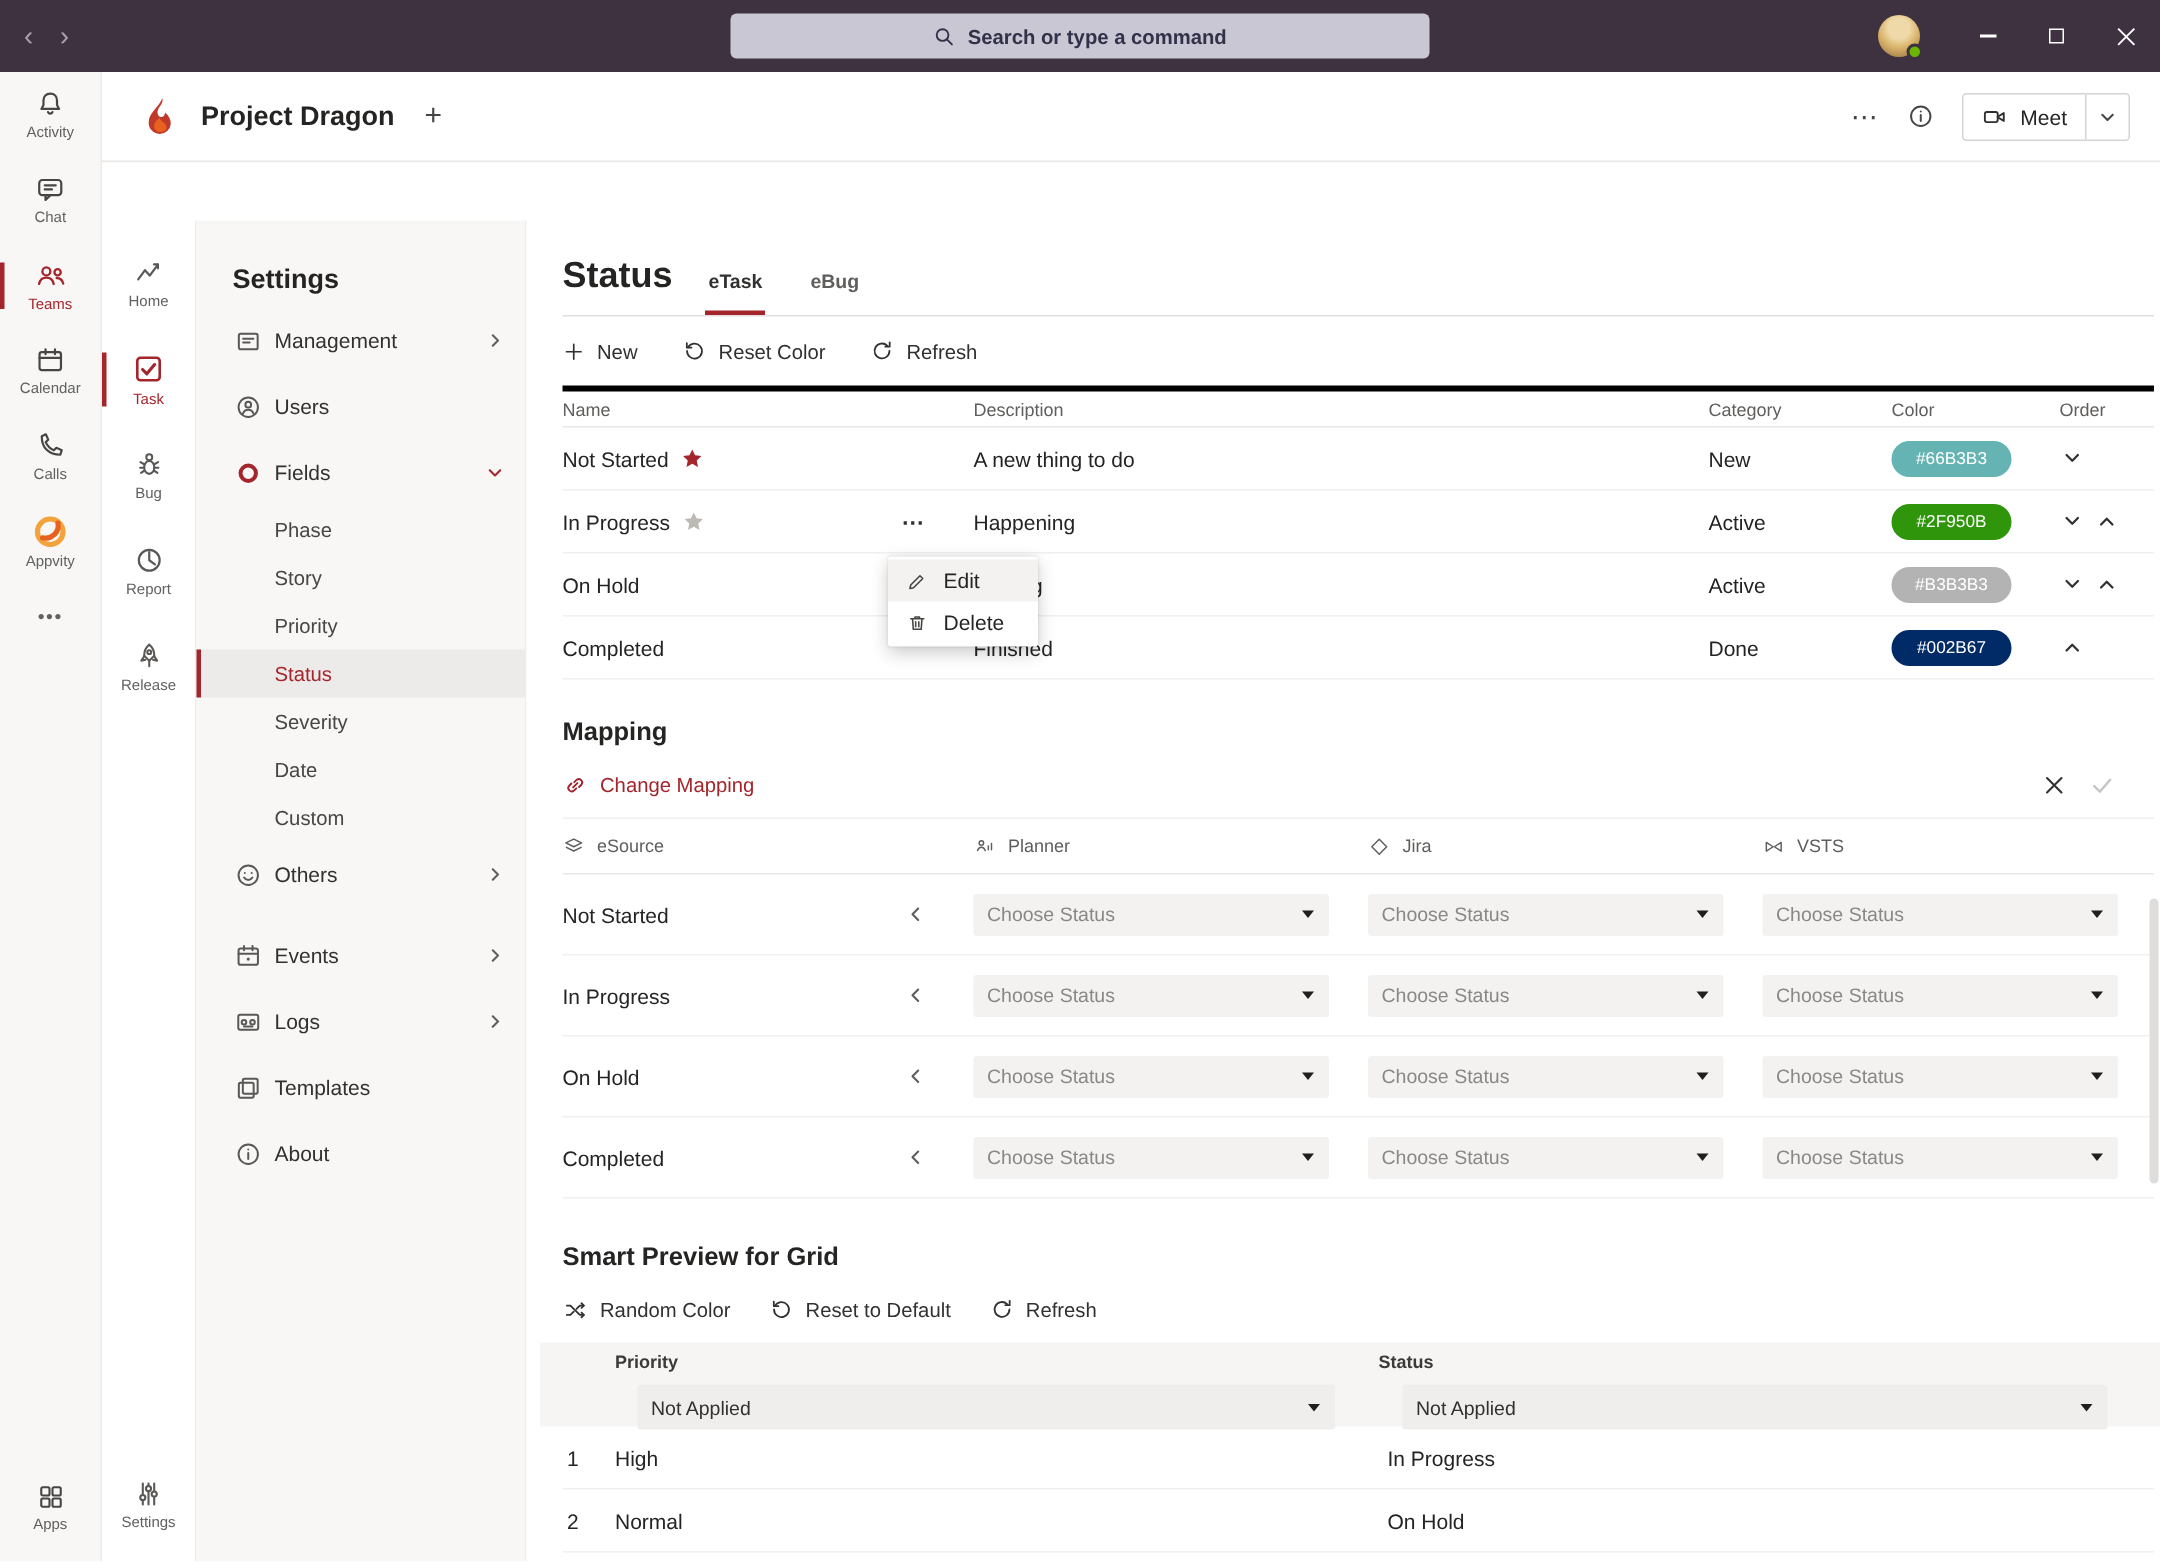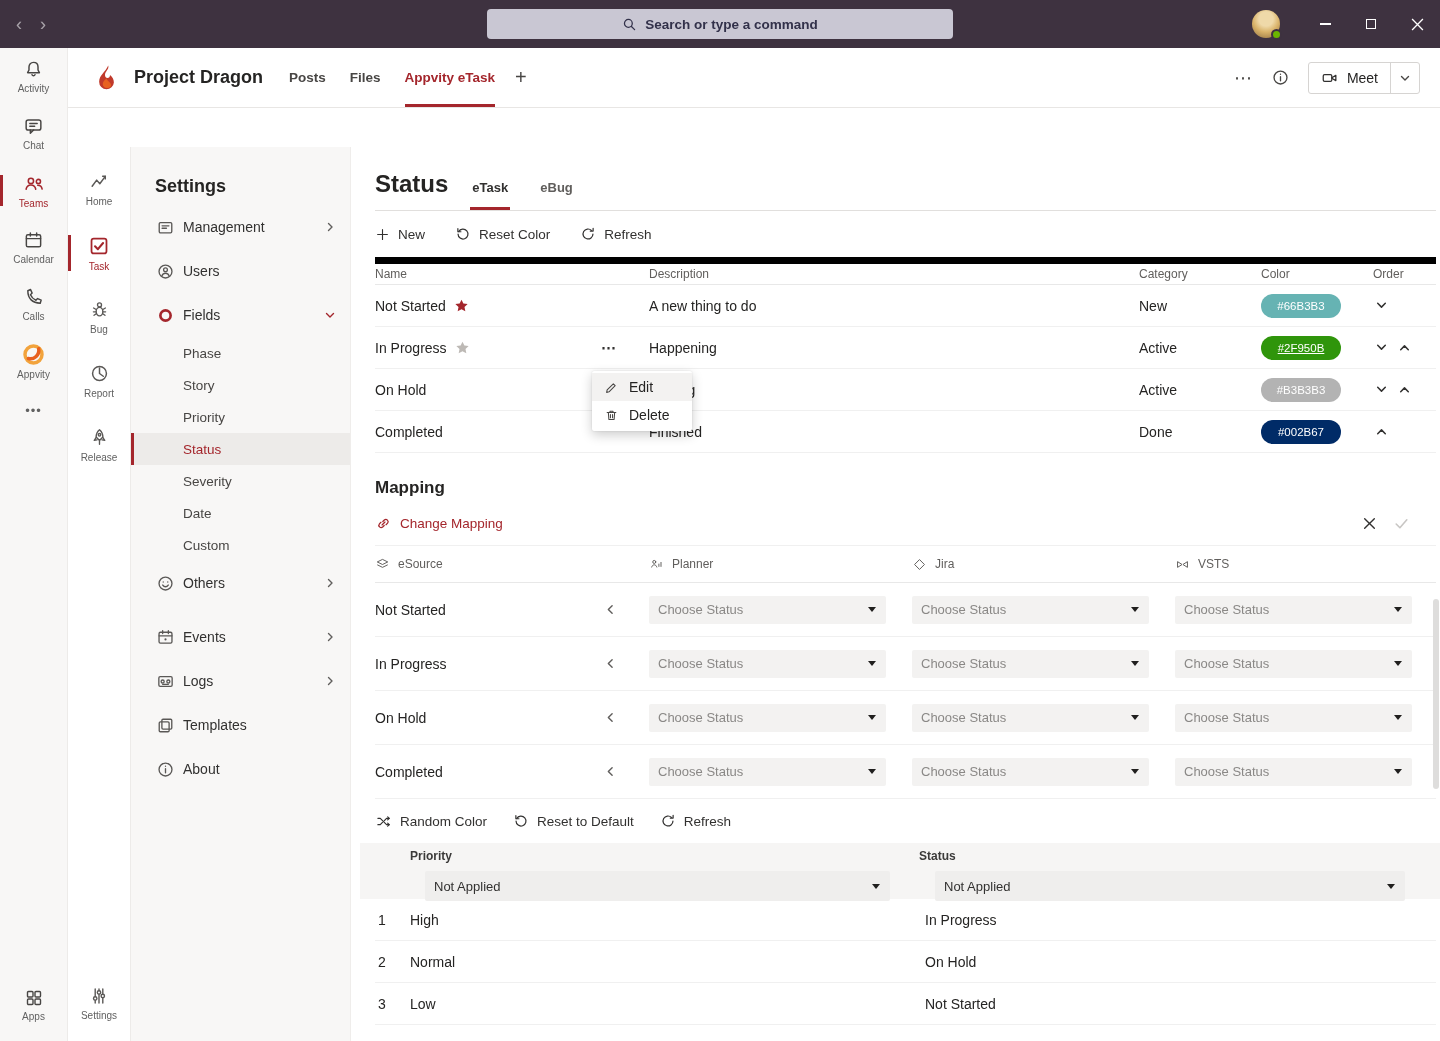--- a/index.html
+++ b/index.html
@@ -87,21 +87,21 @@
   .main-tabs { display:flex; gap:28px; margin-left:22px; }
   .main-tab { font-size:13px; font-weight:700; color:#605E5C; padding:0 2px 15px 2px; position:relative; }
   .main-tab.active { color:#323130; }
   .main-tab.active::after { content:''; position:absolute; left:0; right:0; bottom:0; height:3px; background:#A4262C; }
 
   .toolbar { height:46px; display:flex; align-items:center; gap:30px; }
   .tool-btn { display:flex; align-items:center; gap:8px; font-size:13.5px; color:#323130; }
   .tool-btn .t-icon { color:#323130; display:flex; }
 
   .status-grid { display:grid; grid-template-columns:274px 490px 122px 112px 1fr; align-items:center; }
-  .grid-head { height:28px; font-size:12px; color:#605E5C; border-top:7px solid #000000; border-bottom:1px solid #E8E8E8; }
+  .grid-head { height:28px; font-size:12px; color:#605E5C; border-top:4px solid #000000; border-bottom:1px solid #E8E8E8; }
   .row { height:42px; border-bottom:1px solid #F0F0F0; position:relative; }
   .cell { display:flex; align-items:center; }
   .name-cell { gap:8px; }
   .row-menu-btn { position:absolute; left:226px; top:0; height:100%; display:flex; align-items:center;
     font-size:15px; font-weight:700; color:#323130; letter-spacing:1px; }
   .pill { min-width:80px; height:24px; border-radius:12px; color:#fff; font-size:11.5px;
     display:inline-flex; align-items:center; justify-content:center; padding:0 8px; }
   .order-cell { gap:10px; padding-left:2px; color:#323130; }
 
   .section-title { font-size:17px; font-weight:700; color:#252423; margin-top:22px; height:26px; display:flex; align-items:center; }
@@ -236,25 +236,20 @@
   </div>
 
   <div class="right-col">
 
     <div class="team-header">
       <svg width="30" height="30" viewBox="0 0 24 24">
           <path fill="#C0392B" d="M13 2c.8 3.2-2.6 4.6-2.6 7.6 0 1.4.9 2.4 2 2.4 1.2 0 2-1 2-2.4 1.9 1.5 3.1 3.6 3.1 6A5.9 5.9 0 0 1 11.6 21 5.9 5.9 0 0 1 5.7 15c0-5.4 5-7.6 7.3-13z"></path>
           <path fill="#E8611F" d="M11.7 20c-1.8 0-3.1-1.4-3.1-3.2 0-1.9 1.4-3 3-4.6.2 1.5 1.6 2.3 2.6 3.3.8.8 1 1.5 1 2.2 0 1.3-1.5 2.3-3.5 2.3z"></path>
         </svg>
       <span class="team-title">Project Dragon</span>
-      <div class="team-tabs">
-        <div class="team-tab">Posts</div>
-        <div class="team-tab">Files</div>
-        <div class="team-tab active">Appvity eTask</div>
-      </div>
       <div class="add-tab">+</div>
       <div class="header-right">
         <span class="header-more">⋯</span>
         <svg width="19" height="19" viewBox="0 0 20 20" fill="none" stroke="#484644" stroke-width="1.4" stroke-linecap="round">
             <circle cx="10" cy="10" r="6.8"></circle>
             <path d="M10 9.2v4.2"></path>
             <circle cx="10" cy="6.6" r="0.7" fill="#484644" stroke="none"></circle>
           </svg>
         <div class="meet-btn">
           <div class="meet-main">
@@ -517,21 +512,21 @@
         <div class="status-grid row">
           <div class="cell name-cell">
             <span>In Progress</span>
             <svg width="15" height="15" viewBox="0 0 20 20" fill="#BDB9B5">
                 <polygon points="10,2.2 12.5,7.4 18.2,8.1 14,12 15.1,17.7 10,14.9 4.9,17.7 6,12 1.8,8.1 7.5,7.4"></polygon>
               </svg>
           </div>
           <div class="cell">Happening</div>
           <div class="cell">Active</div>
           <div class="cell">
-              <span class="pill" style="background-color: rgb(47, 149, 11); text-decoration: underline;">#2F950B</span>
+              <span class="pill" style="background-color: rgb(47, 149, 11);">#2F950B</span>
             </div>
           <div class="cell order-cell">
             <svg width="13" height="13" viewBox="0 0 12 12" fill="none" stroke="currentColor" stroke-width="1.4" stroke-linecap="round" stroke-linejoin="round">
                 <polyline points="2.5,4 6,7.5 9.5,4"></polyline>
               </svg>
             <svg width="13" height="13" viewBox="0 0 12 12" fill="none" stroke="currentColor" stroke-width="1.4" stroke-linecap="round" stroke-linejoin="round">
                 <polyline points="2.5,8 6,4.5 9.5,8"></polyline>
               </svg>
           </div>
           <div class="row-menu-btn">⋯</div>
@@ -732,20 +727,21 @@
               </div>
             </div>
           <div class="cell">
               <div class="dd">
                 <span class="dd-text">Choose Status</span>
                 <span class="caret"></span>
               </div>
             </div>
         </div>
 
+        <div class="section-title" style="margin-top:26px">Smart Preview for Grid</div>
 
         <div class="toolbar" style="gap:26px;height:44px">
           <div class="tool-btn">
             <span class="t-icon">
                 <svg width="17" height="17" viewBox="0 0 20 20" fill="none" stroke="currentColor" stroke-width="1.4" stroke-linecap="round" stroke-linejoin="round">
                   <path d="M3.4 6.3h2.8l7.4 7.4h3"></path>
                   <path d="M3.4 13.7h2.8l2.6-2.6M11 9l2.6-2.7h3"></path>
                   <path d="M14.9 4.5l1.9 1.8-1.9 1.8M14.9 11.9l1.9 1.8-1.9 1.8"></path>
                 </svg>
               </span>

